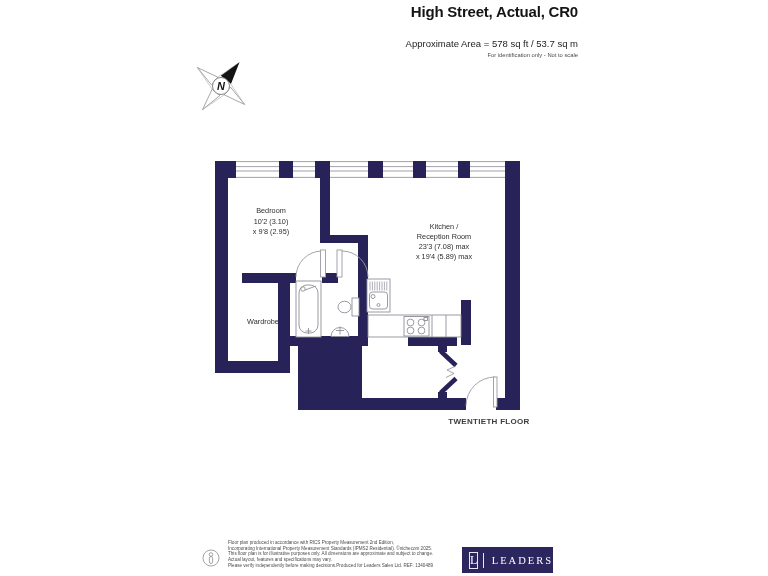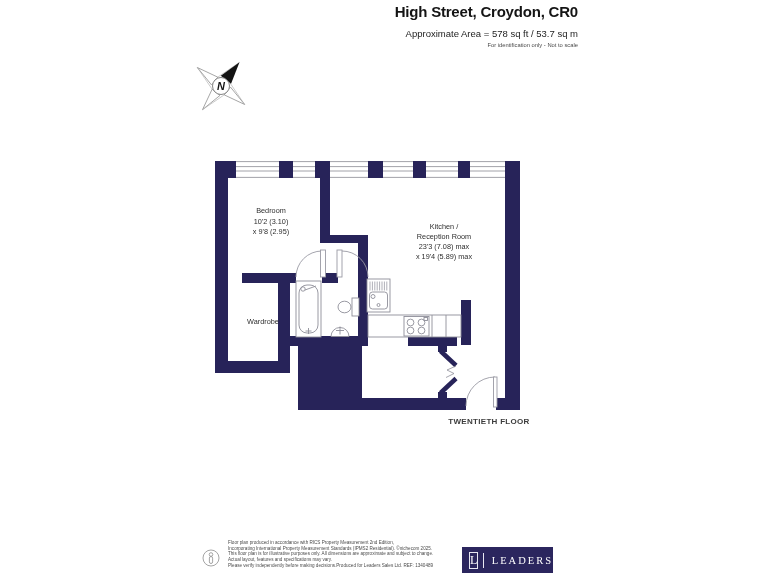--- a/index.html
+++ b/index.html
@@ -14,36 +14,36 @@
   .fx{fill:#ffffff;stroke:#8e8e99;stroke-width:0.9;}
   .fxline{fill:none;stroke:#8e8e99;stroke-width:0.9;}
   .door{fill:none;stroke:#9a9aa4;stroke-width:0.9;}
   .leaf{fill:#ffffff;stroke:#9a9aa4;stroke-width:0.9;}
   svg text{font-family:"Liberation Sans",sans-serif;}
   .roomlabel{font-size:7.3px;fill:#2e2e2e;}
   .floorlabel{font-size:8px;font-weight:bold;fill:#3c3c3c;letter-spacing:0.3px;}
   
   #header{right:190px;top:3px;text-align:right;}
   #header .title{font-size:15px;font-weight:bold;color:#141414;letter-spacing:-0.2px;white-space:nowrap;}
-  #header .subtitle{font-size:9.5px;color:#1c1c1c;margin-top:8px;white-space:nowrap;}
+  #header .subtitle{font-size:9.5px;color:#1c1c1c;margin-top:18px;white-space:nowrap;}
   #header .note{font-size:5.8px;color:#4a4a4a;margin-top:3px;white-space:nowrap;}
   
   #disclaimer{left:228px;top:540px;font-size:4.6px;line-height:5.7px;color:#4c4c4c;}
   #disclaimer div{white-space:nowrap;}
   #logo{left:462px;top:547px;width:91px;height:26px;display:flex;align-items:center;background:var(--logo-bg,#2b265e);}
   #logo .lbox{margin-left:7px;width:15px;height:15px;border:1px solid #e8e8f2;color:#fff;
     font-family:"Liberation Serif",serif;font-size:12px;display:flex;align-items:center;justify-content:center;}
   #logo .sep{width:1px;height:15px;background:#e8e8f2;margin-left:5px;}
   #logo .lname{color:#fff;font-family:"Liberation Serif",serif;font-size:10.5px;letter-spacing:2px;margin-left:8px;}
 </style>
 </head>
 <body>
 
 <div id="header" class="abs">
-  <div class="title">High Street, Croydon, CR0</div>
+  <div class="title">High Street, Actual, CR0</div>
   <div class="subtitle">Approximate Area = 578 sq ft / 53.7 sq m</div>
   <div class="note">For identification only - Not to scale</div>
 </div>
 
 <svg class="abs" style="left:0;top:0" width="768" height="576" viewBox="0 0 768 576">
 
   <g>
     <g transform="translate(221,86) rotate(38)">
       <path d="M0,-30 L-8,-5 M-30,0 L-5,8 M0,30 L8,5 M30,0 L5,-8" stroke="#b0b0b0" stroke-width="0.6" fill="none"></path>
       <polygon points="30,0 8,5 8,-5" fill="#ffffff" stroke="#999999" stroke-width="0.8"></polygon>

